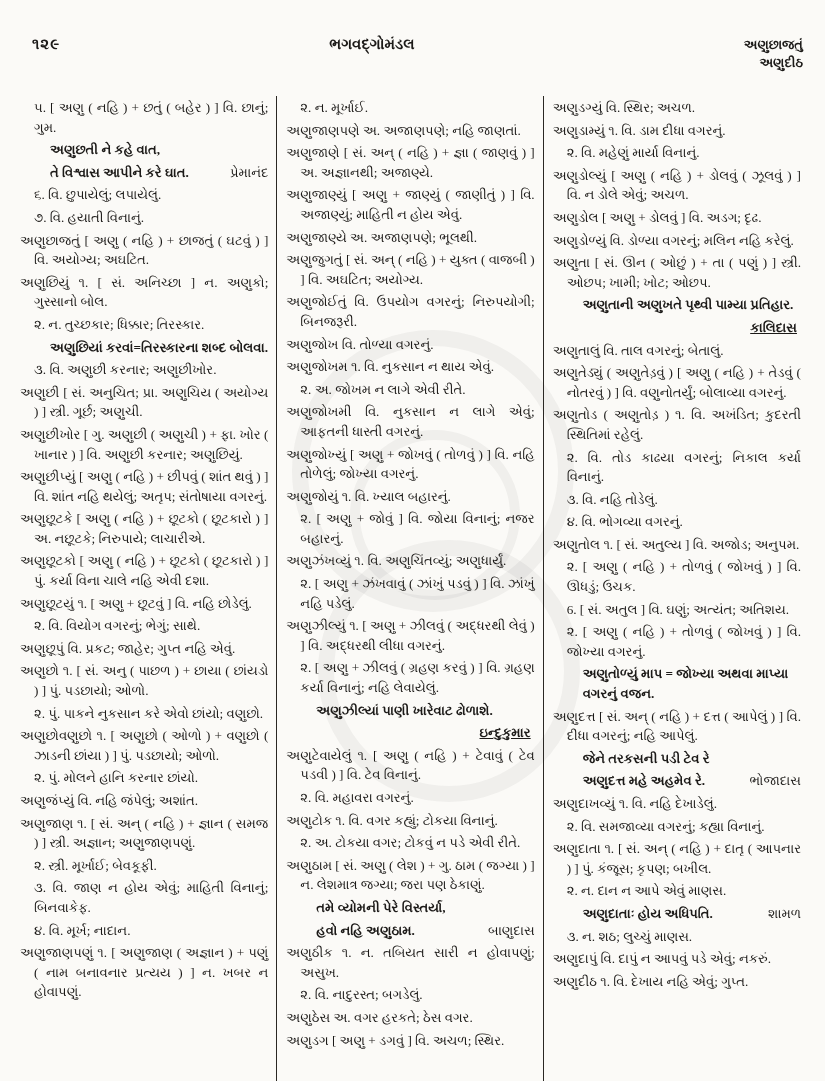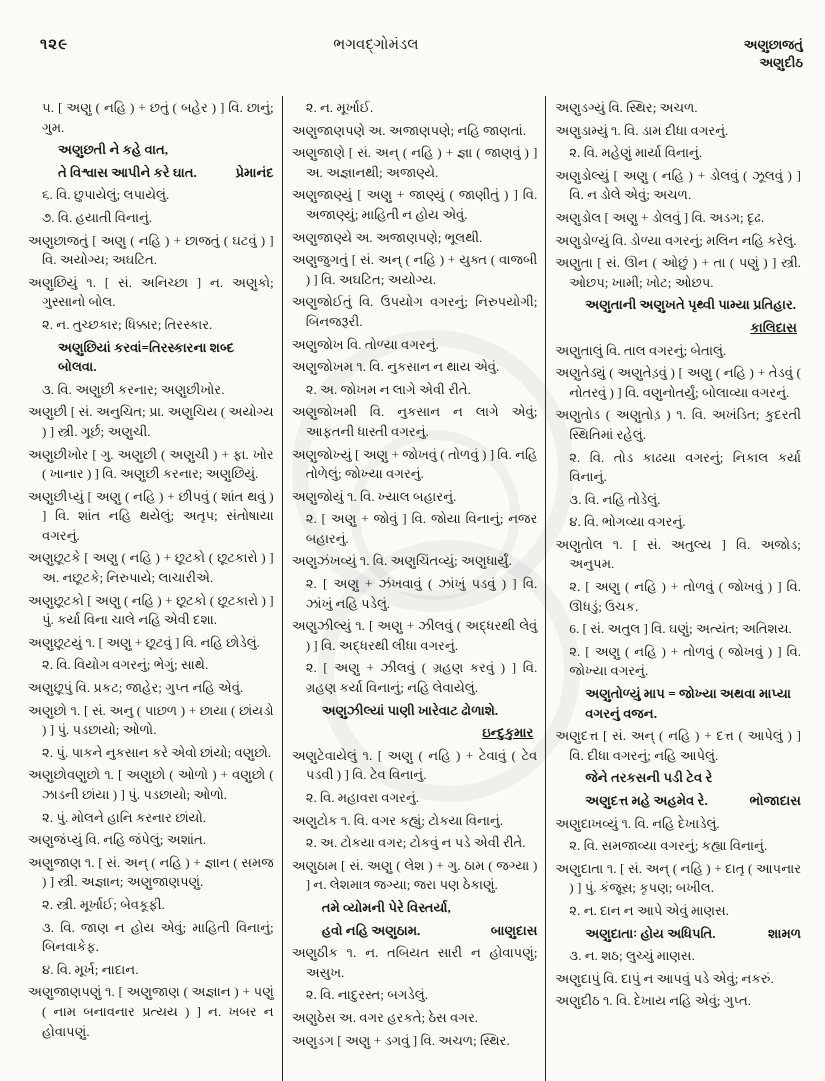--- a/index.html
+++ b/index.html
@@ -6,31 +6,31 @@
   body{
     width:825px;height:1081px;
     background:#fbfaf7;
     font-family:"Liberation Serif","DejaVu Serif",serif;
     color:#1c1a18;
     position:relative;
     overflow:hidden;
   }
   .page{
     position:absolute;inset:0;
-    padding:30px 16px 10px 26px;
+    padding:30px 16px 10px 18px;
     box-sizing:border-box;
   }
   
   .header{
     display:flex;justify-content:space-between;align-items:flex-start;
     padding:6px 6px 0 14px;
     height:48px;
   }
   .page-num{font-weight:bold;font-size:15px;letter-spacing:1px;}
-  .book-title{font-weight:normal;font-size:15px;transform:translateX(-30px);}
+  .book-title{font-weight:bold;font-size:15px;transform:translateX(-30px);}
   .guide{font-weight:bold;font-size:13px;text-align:right;line-height:1.35;}
   
   .cols{
     display:flex;
     height:985px;
     margin-top:12px;
   }
   .col{
     flex:1 1 0;
     padding:2px 8px 0 2px;
@@ -45,21 +45,21 @@
     line-height:19.6px;
     text-align:justify;
   }
   p.entry{padding-left:14px;text-indent:-14px;}
   p.entry b{font-weight:normal;}
   p.sense{padding-left:14px;text-indent:0;}
   p.quote{
     padding-left:30px;text-indent:0;
     font-weight:bold;text-align:left;
   }
-  p.quote .attr{float:right;font-weight:bold;padding-left:8px;}
+  p.quote .attr{float:right;font-weight:normal;padding-left:8px;}
   p.attr-line{text-align:right;font-weight:bold;padding-right:4px;text-decoration:underline;}
   
   .ring{
     position:absolute;border-radius:50%;
     border:16px solid rgba(60,55,50,0.055);
     pointer-events:none;
   }
   .ring.r1{left:292px;top:330px;width:250px;height:250px;}
   .ring.r2{left:318px;top:540px;width:230px;height:230px;}
   .ring.r3{left:350px;top:430px;width:150px;height:150px;border-width:10px;}

